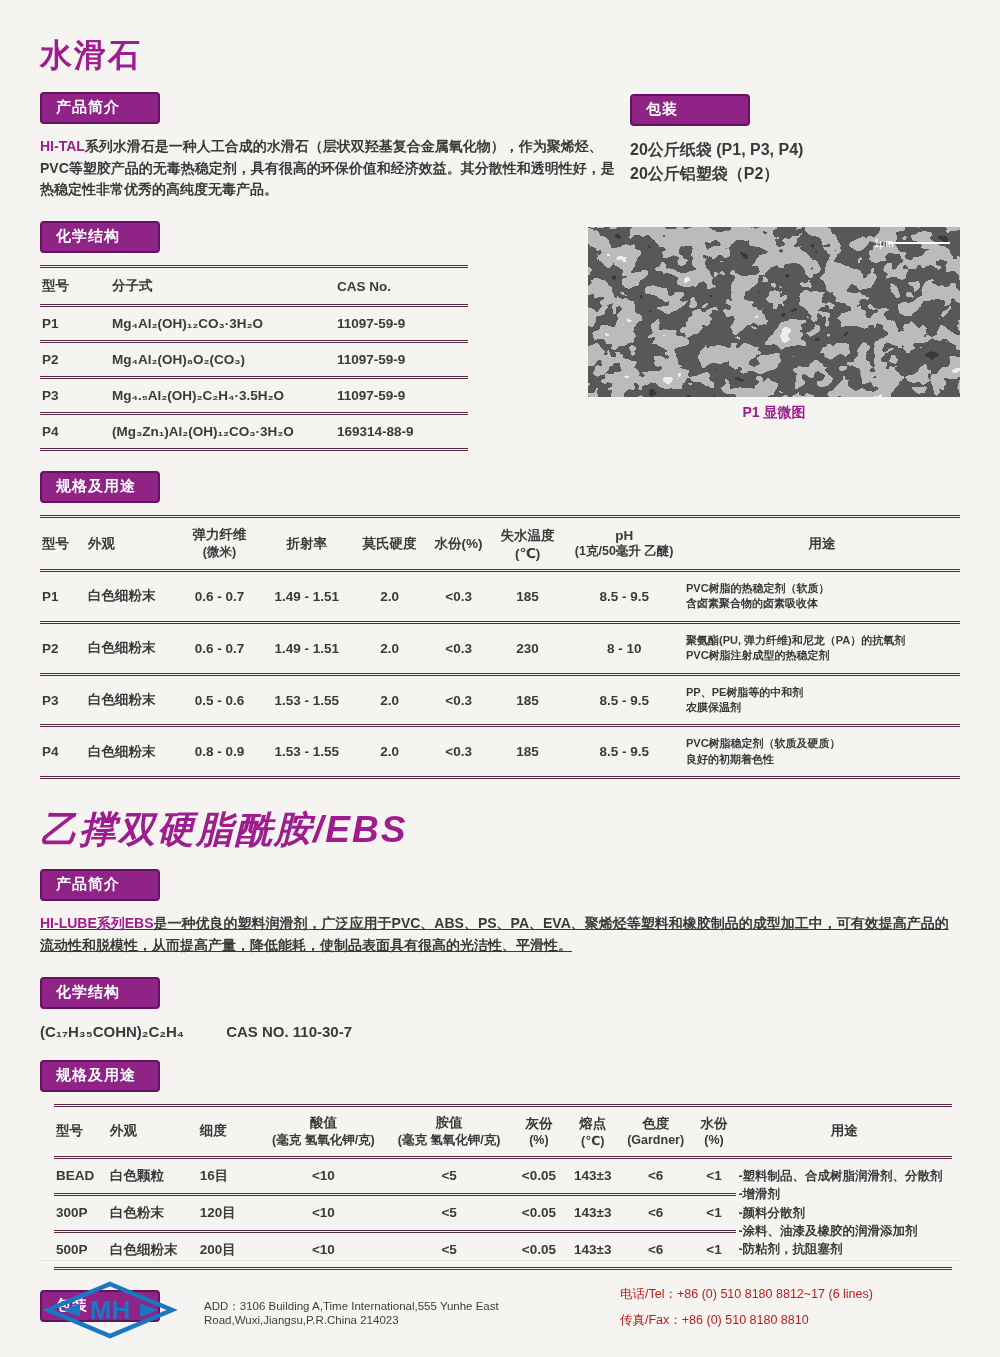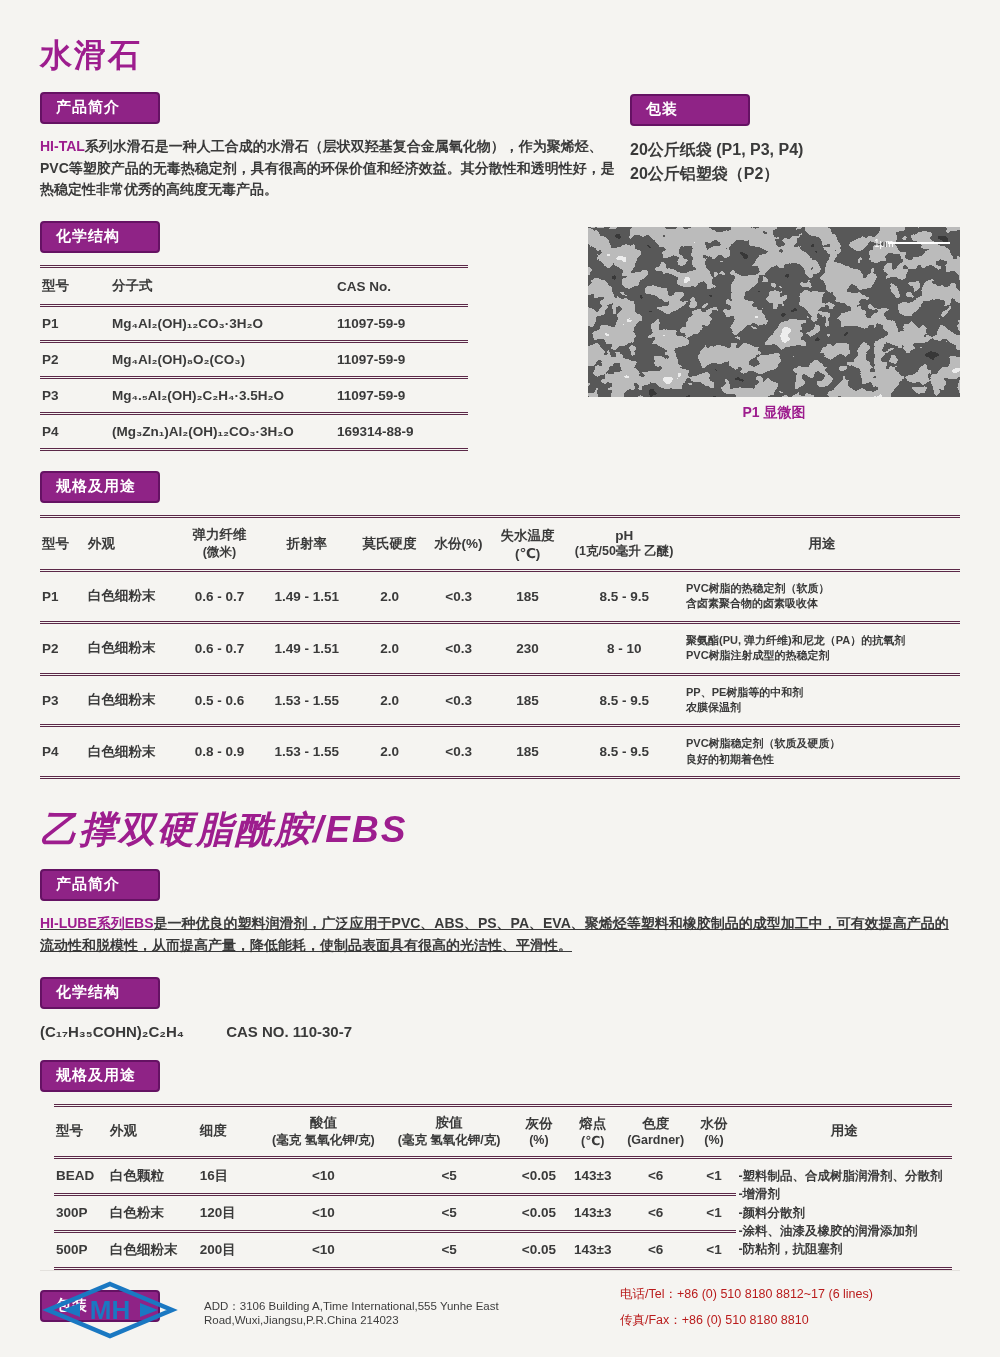--- a/index.html
+++ b/index.html
@@ -69,21 +69,21 @@
   .ebs-table th{border-top:3px double var(--rule);border-bottom:3px double var(--rule);padding:7px 2px;vertical-align:middle;}
   .ebs-table td{border-bottom:3px double var(--rule);padding:8px 2px;vertical-align:middle;}
   .ebs-table .c{text-align:center;}
   .ebs-uses .use-line{font-size:12.5px;line-height:1.45;}
 
   .formula-line{font-size:15px;font-weight:bold;margin-top:14px;}
   .formula-line .cas{margin-left:38px;}
 
   .footer{
     position:absolute;left:40px;right:40px;bottom:14px;
-    border-top:1px solid #e3e1dd;padding-top:10px;
+    border-top:1px solid #e3e1dd;padding-top:20px;
     display:flex;align-items:center;gap:24px;
   }
   .footer .addr{flex:1;}
   .addr-cn{font-size:13.5px;font-weight:bold;color:#333;margin-bottom:7px;}
   .addr-en{font-size:11.5px;color:#3d3d3d;}
   .contact{width:340px;}
   .contact div{font-size:12.5px;color:#b91c1c;margin-bottom:9px;}
 </style>
 </head>
 <body>

